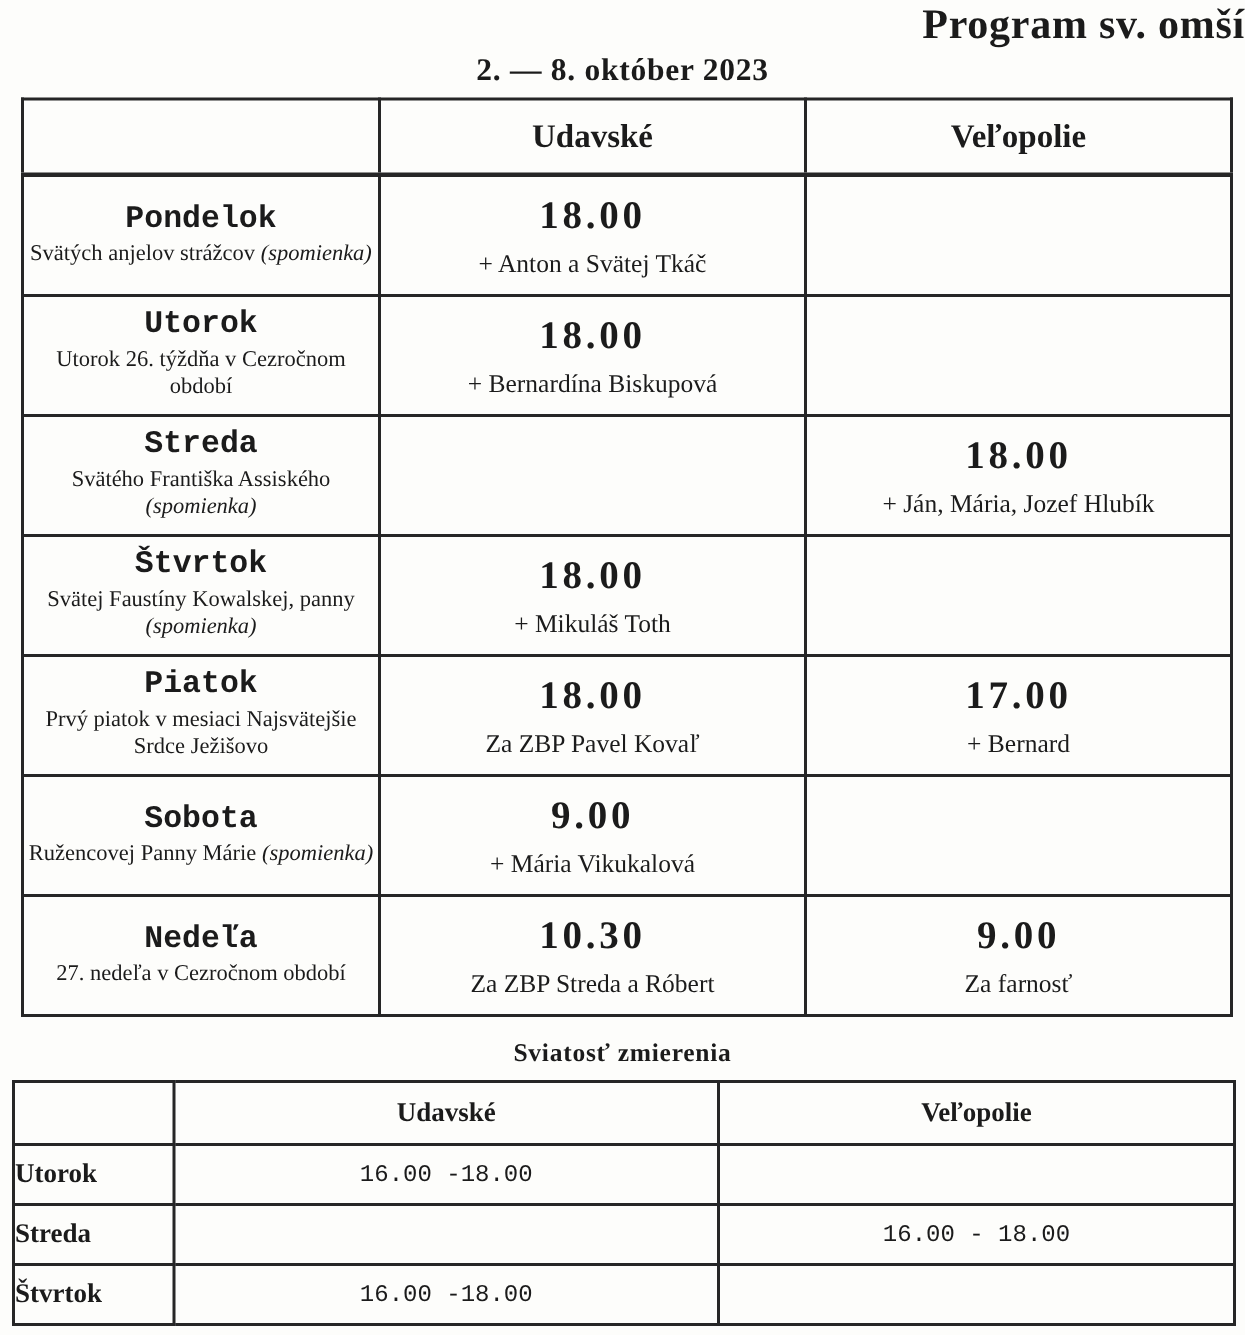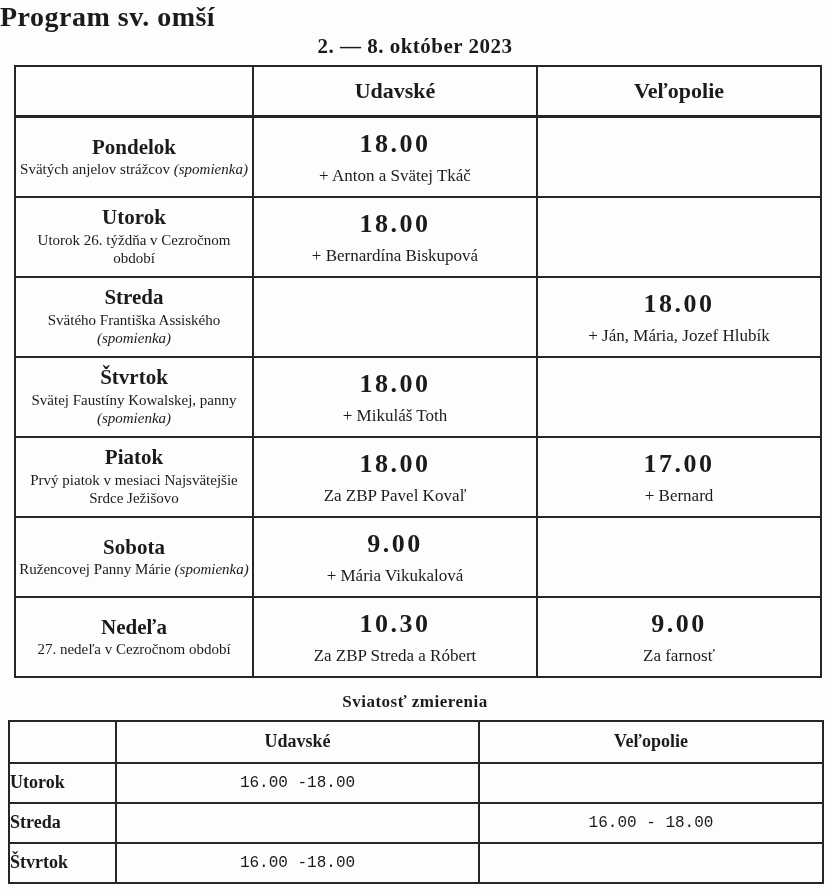--- a/index.html
+++ b/index.html
@@ -11,21 +11,21 @@
   }
   .page {
     position: relative;
     width: 830px;
     height: 890px;
     overflow: hidden;
     background: #fdfdfb;
   }
   .title {
     margin: 2px 0 0 0;
-    text-align: left;
+    text-align: right;
     font-size: 28px;
     font-weight: bold;
     letter-spacing: 0.5px;
     line-height: 1.1;
   }
   .subtitle {
     margin: 1px 0 6px 0;
     text-align: center;
     font-size: 21px;
     font-weight: bold;
@@ -50,20 +50,21 @@
     font-size: 22px;
     font-weight: bold;
     border-bottom: 3px solid #262626;
   }
   table.mass tbody td { height: 78px; }
   .day-cell { padding: 2px 6px; }
   .day-name {
     font-size: 21px;
     font-weight: bold;
     line-height: 1.15;
+    font-family: Liberation Mono, monospace;
   }
   .feast {
     font-size: 15px;
     line-height: 1.25;
     margin-top: 1px;
   }
   .feast em { font-style: italic; }
   .time {
     font-size: 26px;
     font-weight: bold;

